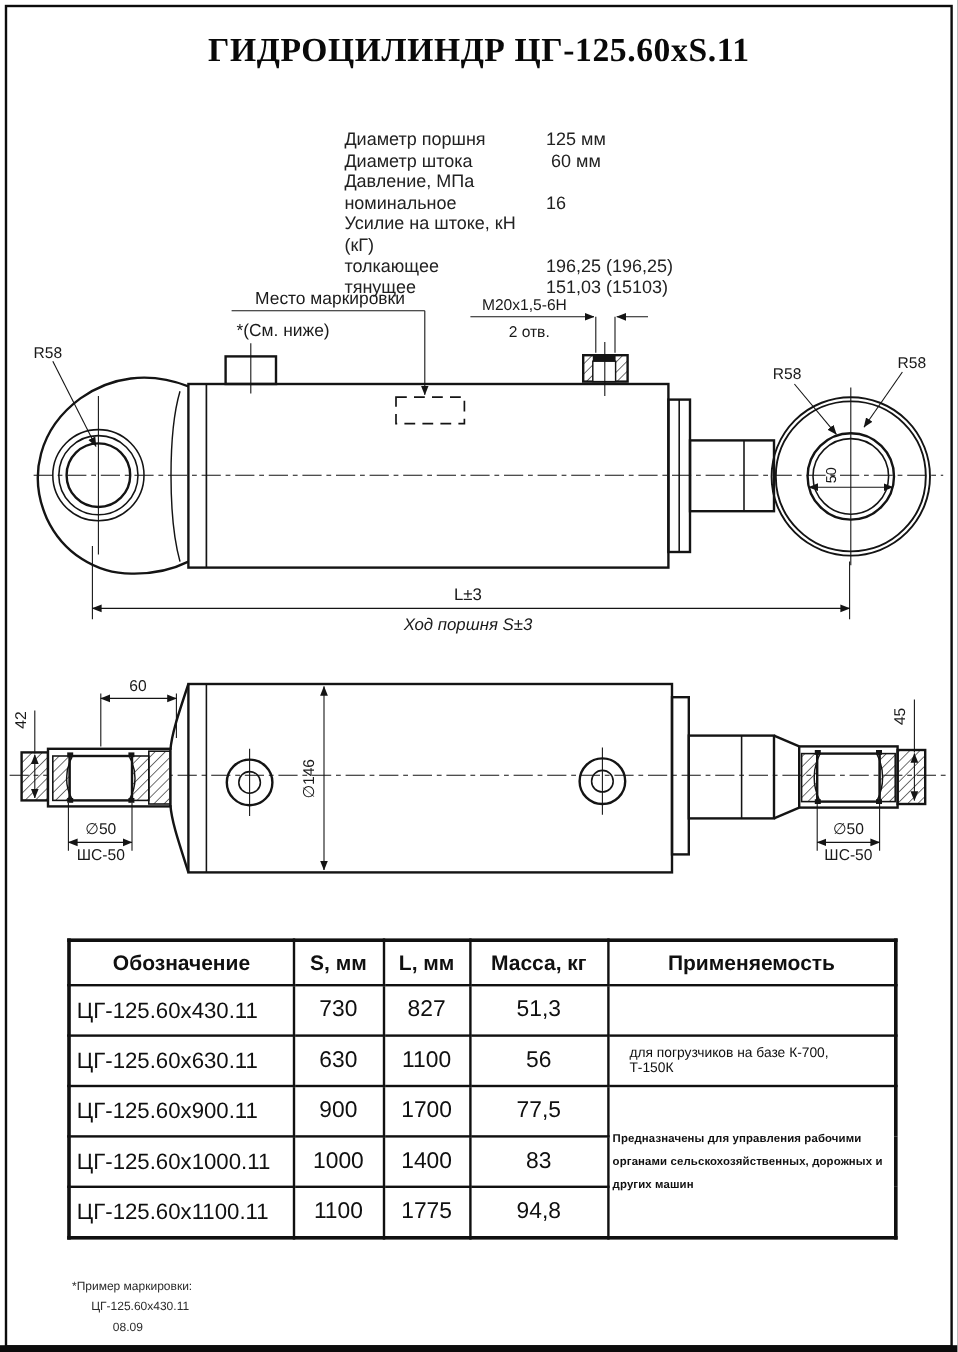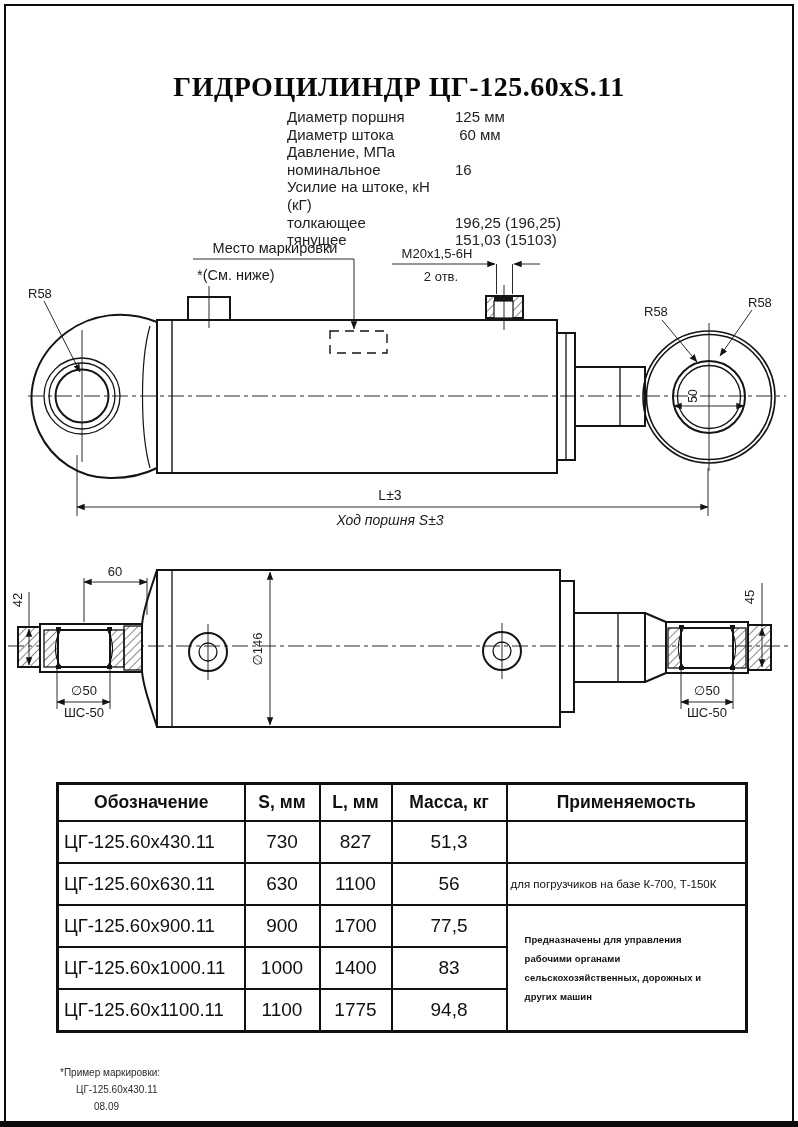--- a/index.html
+++ b/index.html
@@ -3,38 +3,38 @@
 <meta charset="utf-8">
 <style>
   html,body{margin:0;padding:0;background:#888;}
   .page{position:relative;width:798px;height:1127px;background:#fff;
         font-family:"Liberation Sans","DejaVu Sans",sans-serif;color:#161616;
         margin:0 auto;overflow:hidden;}
   .frame{position:absolute;left:4px;top:4px;right:4px;bottom:4px;border:2px solid #0c0c0c;pointer-events:none;}
   .bottom-bar{position:absolute;left:0;right:0;bottom:0;height:6px;background:#0c0c0c;}
   .title{position:absolute;left:0;top:27px;width:100%;text-align:center;
          font-family:"Liberation Serif","DejaVu Serif",serif;font-weight:bold;
-         font-size:28px;letter-spacing:.5px;color:#090909;margin-top:44px;}
+         font-size:28px;letter-spacing:.5px;color:#090909;}
   .specs{position:absolute;left:287px;top:84px;width:330px;font-size:15px;line-height:17.6px;color:#222;margin-top:24px;}
   .spec-row{display:flex;}
   .spec-row .lab{width:168px;flex:none;}
   .spec-row .val{white-space:pre;}
   svg text{font-family:"Liberation Sans","DejaVu Sans",sans-serif;fill:#1a1a1a;}
   svg .dt{font-size:13px;}
   .drw{position:absolute;left:0;}
   
   .tbl{position:absolute;left:56px;top:782px;border-collapse:collapse;table-layout:fixed;}
   .tbl th,.tbl td{border:2px solid #101010;color:#101010;overflow:hidden;}
   .tbl{border:3px solid #101010;}
   .tbl th{height:33px;font-weight:bold;font-size:17.5px;}
   .tbl td{height:38px;text-align:center;font-size:19px;}
   .tbl td.c-name{text-align:left;padding-left:5px;font-size:18.5px;}
-  .tbl td.c-app-small{font-size:11.5px;text-align:left;padding:0 3px;}
+  .tbl td.c-app-small{font-size:11.5px;text-align:left;padding:0 17px;}
   .tbl td.c-note{font-size:9.5px;font-weight:700;text-align:left;line-height:2.0;
-                 padding:0 17px;letter-spacing:.1px;}
+                 padding:0 3px;letter-spacing:.1px;}
   .footnote{position:absolute;left:60px;top:1064px;font-size:10px;line-height:17px;color:#2b2b2b;}
   .footnote .i1{padding-left:16px;}
   .footnote .i2{padding-left:34px;}
 </style>
 </head>
 <body>
 
 <div class="page">
   <div class="frame"></div>
 

